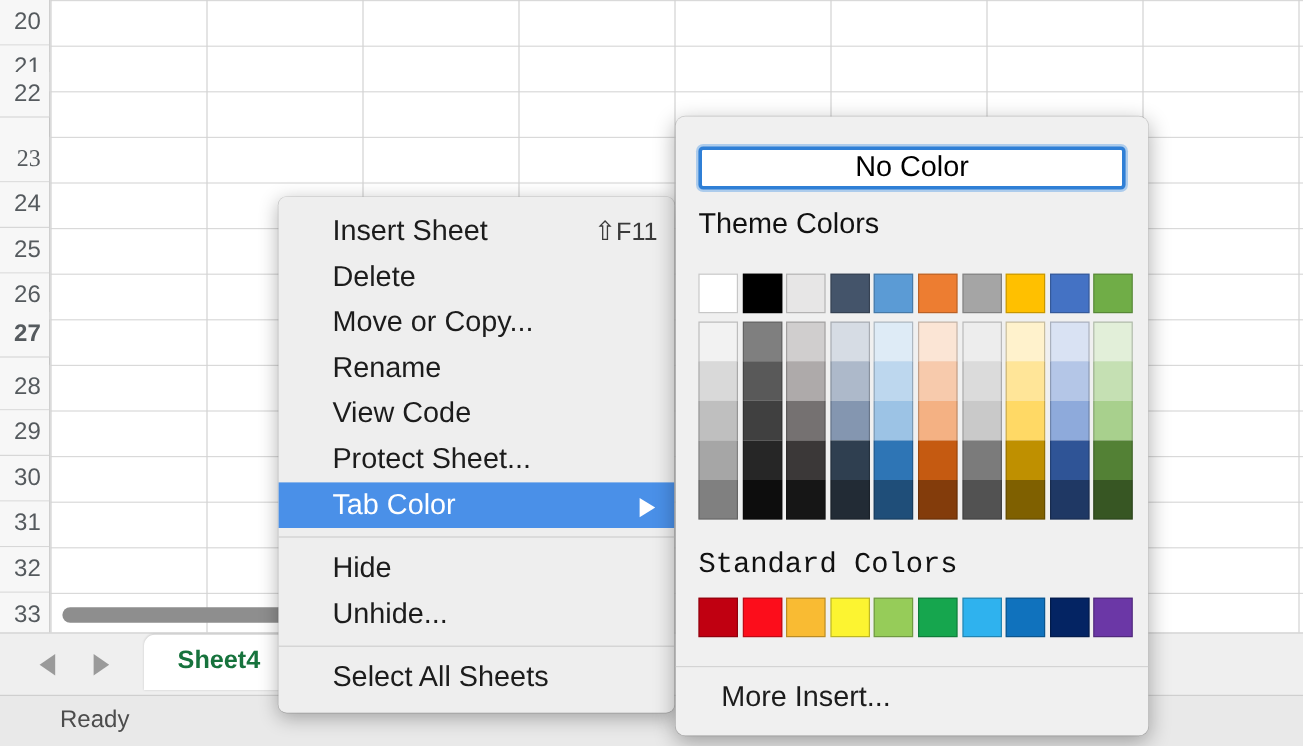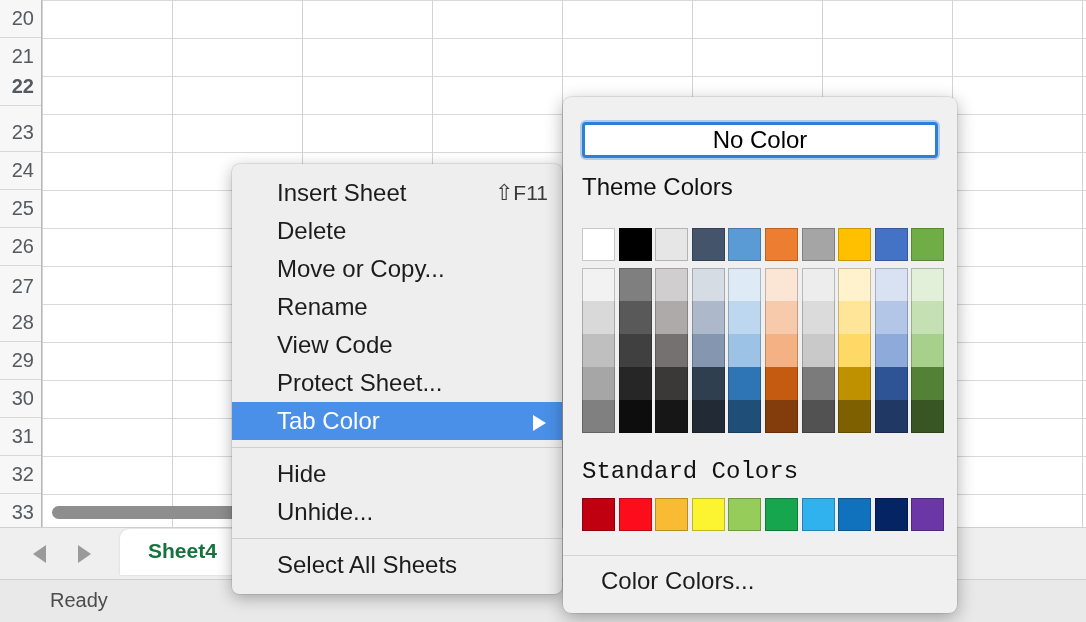--- a/index.html
+++ b/index.html
@@ -288,26 +288,26 @@
         <div class="grid-vline" style="left: 390px;"></div>
         <div class="grid-vline" style="left: 520px;"></div>
         <div class="grid-vline" style="left: 650px;"></div>
         <div class="grid-vline" style="left: 780px;"></div>
         <div class="grid-vline" style="left: 910px;"></div>
         <div class="grid-vline" style="left: 1040px;"></div>
       </div>
     <div class="row-header-strip" id="row-headers">
         <div class="row-head" style="top: 0px;">20</div>
         <div class="row-head" style="top: 38px;">21</div>
-        <div class="row-head" style="top: 68px; font-weight: bold;">22</div>
-        <div class="row-head" style="top: 114px;">23</div>
+        <div class="row-head" style="top: 60px;">22</div>
+        <div class="row-head" style="top: 114px; font-family: Liberation Serif, serif;">23</div>
         <div class="row-head" style="top: 152px;">24</div>
         <div class="row-head" style="top: 190px;">25</div>
         <div class="row-head" style="top: 228px;">26</div>
-        <div class="row-head" style="top: 268px;">27</div>
+        <div class="row-head" style="top: 260px; font-weight: bold;">27</div>
         <div class="row-head" style="top: 304px;">28</div>
         <div class="row-head" style="top: 342px;">29</div>
         <div class="row-head" style="top: 380px;">30</div>
         <div class="row-head" style="top: 418px;">31</div>
         <div class="row-head" style="top: 456px;">32</div>
         <div class="row-head" style="top: 494px;">33</div>
         <div class="row-head" style="top: 532px;">34</div>
         <div class="row-head" style="top: 570px;">35</div>
         <div class="row-head" style="top: 608px;">36</div>
       </div>
@@ -440,16 +440,16 @@
         <div class="std-swatch" title="#f9bb33" style="left: 73.2px; top: 0px; background: rgb(249, 187, 51);"></div>
         <div class="std-swatch" title="#fcf431" style="left: 109.8px; top: 0px; background: rgb(252, 244, 49);"></div>
         <div class="std-swatch" title="#96cc59" style="left: 146.4px; top: 0px; background: rgb(150, 204, 89);"></div>
         <div class="std-swatch" title="#16a64e" style="left: 183px; top: 0px; background: rgb(22, 166, 78);"></div>
         <div class="std-swatch" title="#2fb2ee" style="left: 219.6px; top: 0px; background: rgb(47, 178, 238);"></div>
         <div class="std-swatch" title="#1072bd" style="left: 256.2px; top: 0px; background: rgb(16, 114, 189);"></div>
         <div class="std-swatch" title="#042463" style="left: 292.8px; top: 0px; background: rgb(4, 36, 99);"></div>
         <div class="std-swatch" title="#6b37a6" style="left: 329.4px; top: 0px; background: rgb(107, 55, 166);"></div>
       </div>
     <div class="panel-sep" style="top:458px;"></div>
-    <div class="more-colors" style="top:470px;">Color Colors...</div>
+    <div class="more-colors" style="top:470px;">More Insert...</div>
   </div>
 
 </div>
 
 </body></html>

